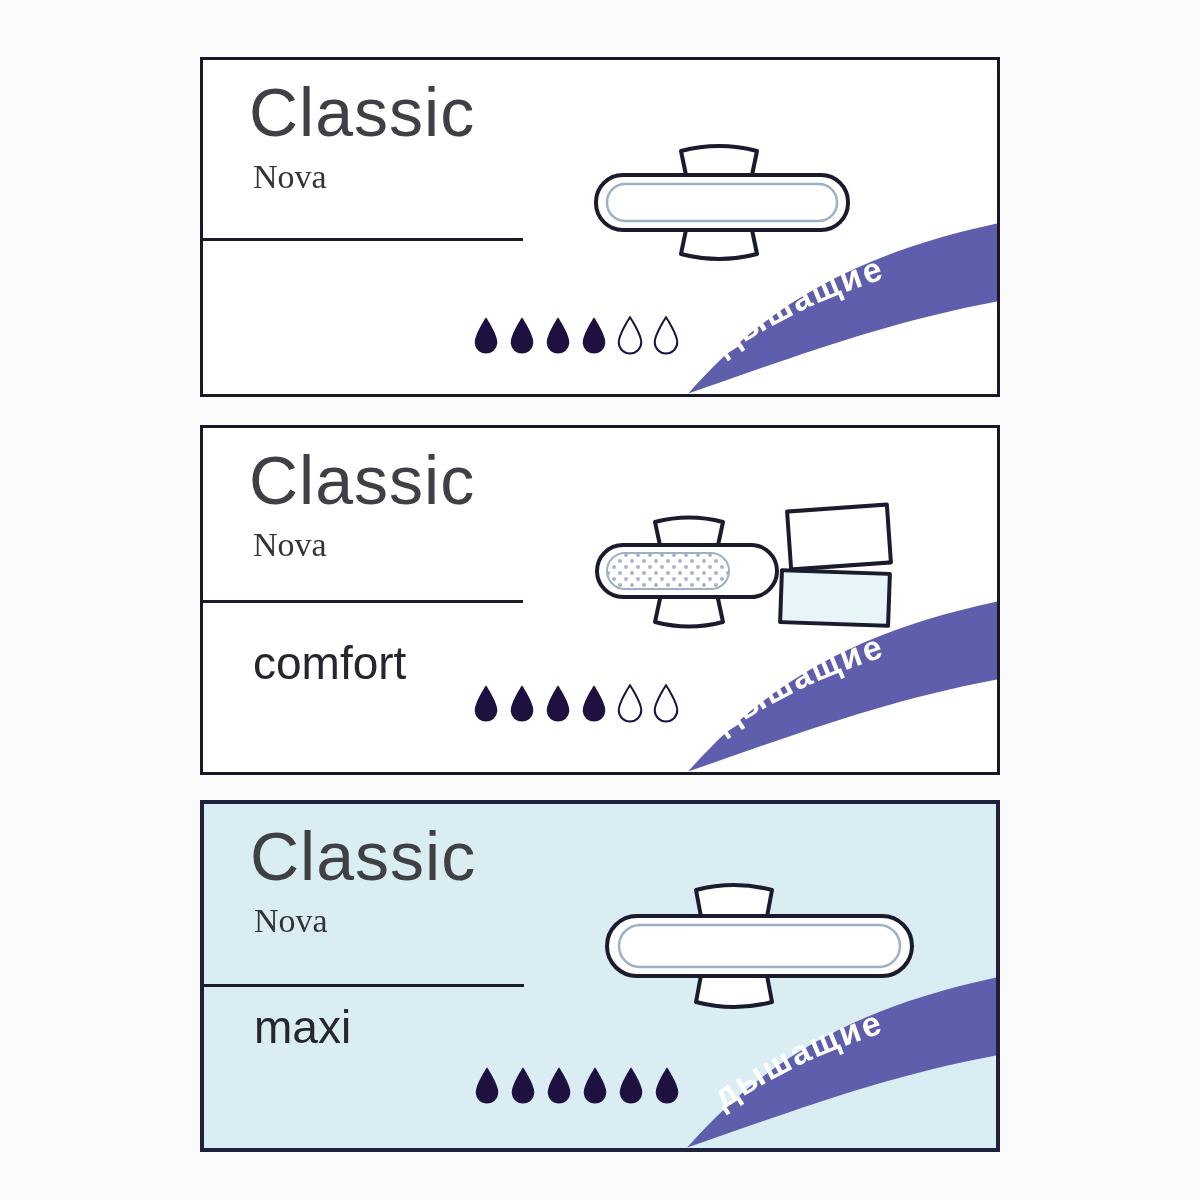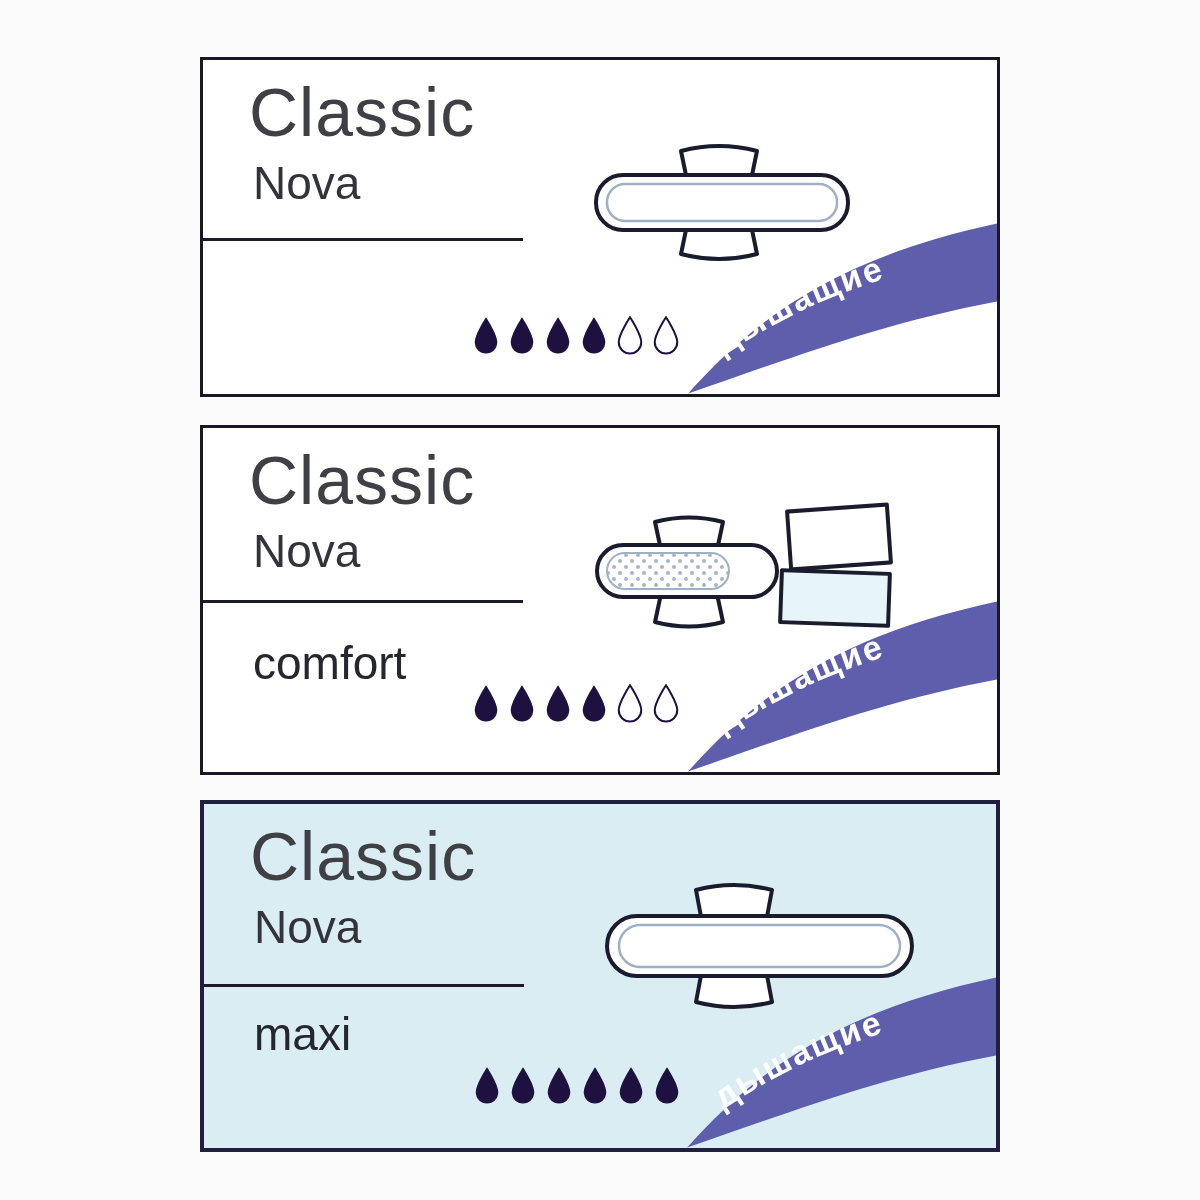--- a/index.html
+++ b/index.html
@@ -23,34 +23,34 @@
   #panel-2{top:425px;height:350px;}
   #panel-3{top:800px;height:352px;border-width:4px;border-color:#20203c;background:#d9edf2;}
 
   .title{
     position:absolute;left:46px;top:18px;
     font-size:68px;font-weight:300;color:#3f3f46;
     letter-spacing:1px;line-height:1;
   }
   .subtitle{
     position:absolute;left:50px;top:100px;
-    font-size:46px;font-weight:300;color:#33333c;line-height:1;
+    font-size:34px;font-weight:300;color:#33333c;line-height:1;font-family:Liberation Serif, serif;
   }
   .divider{
     position:absolute;left:0;width:320px;height:3px;background:#1c1c28;
   }
   #panel-1 .divider{top:178px;}
   #panel-2 .divider{top:172px;}
   #panel-3 .divider{top:180px;}
   .variant{
     position:absolute;left:50px;
     font-size:46px;font-weight:300;color:#26262e;line-height:1;
   }
   #panel-2 .variant{top:190px;margin-top:22px;}
-  #panel-3 .variant{top:207px;}
+  #panel-3 .variant{top:200px;}
 
   .drops{
     position:absolute;left:268px;top:256px;
     display:flex;align-items:flex-end;
   }
   #panel-3 .drops{top:262px;}
   .drop{width:30px;height:40px;margin-right:6px;display:block;}
 
   .pad{position:absolute;}
   #panel-1 .pad{left:388px;top:75px;width:262px;height:135px;}

